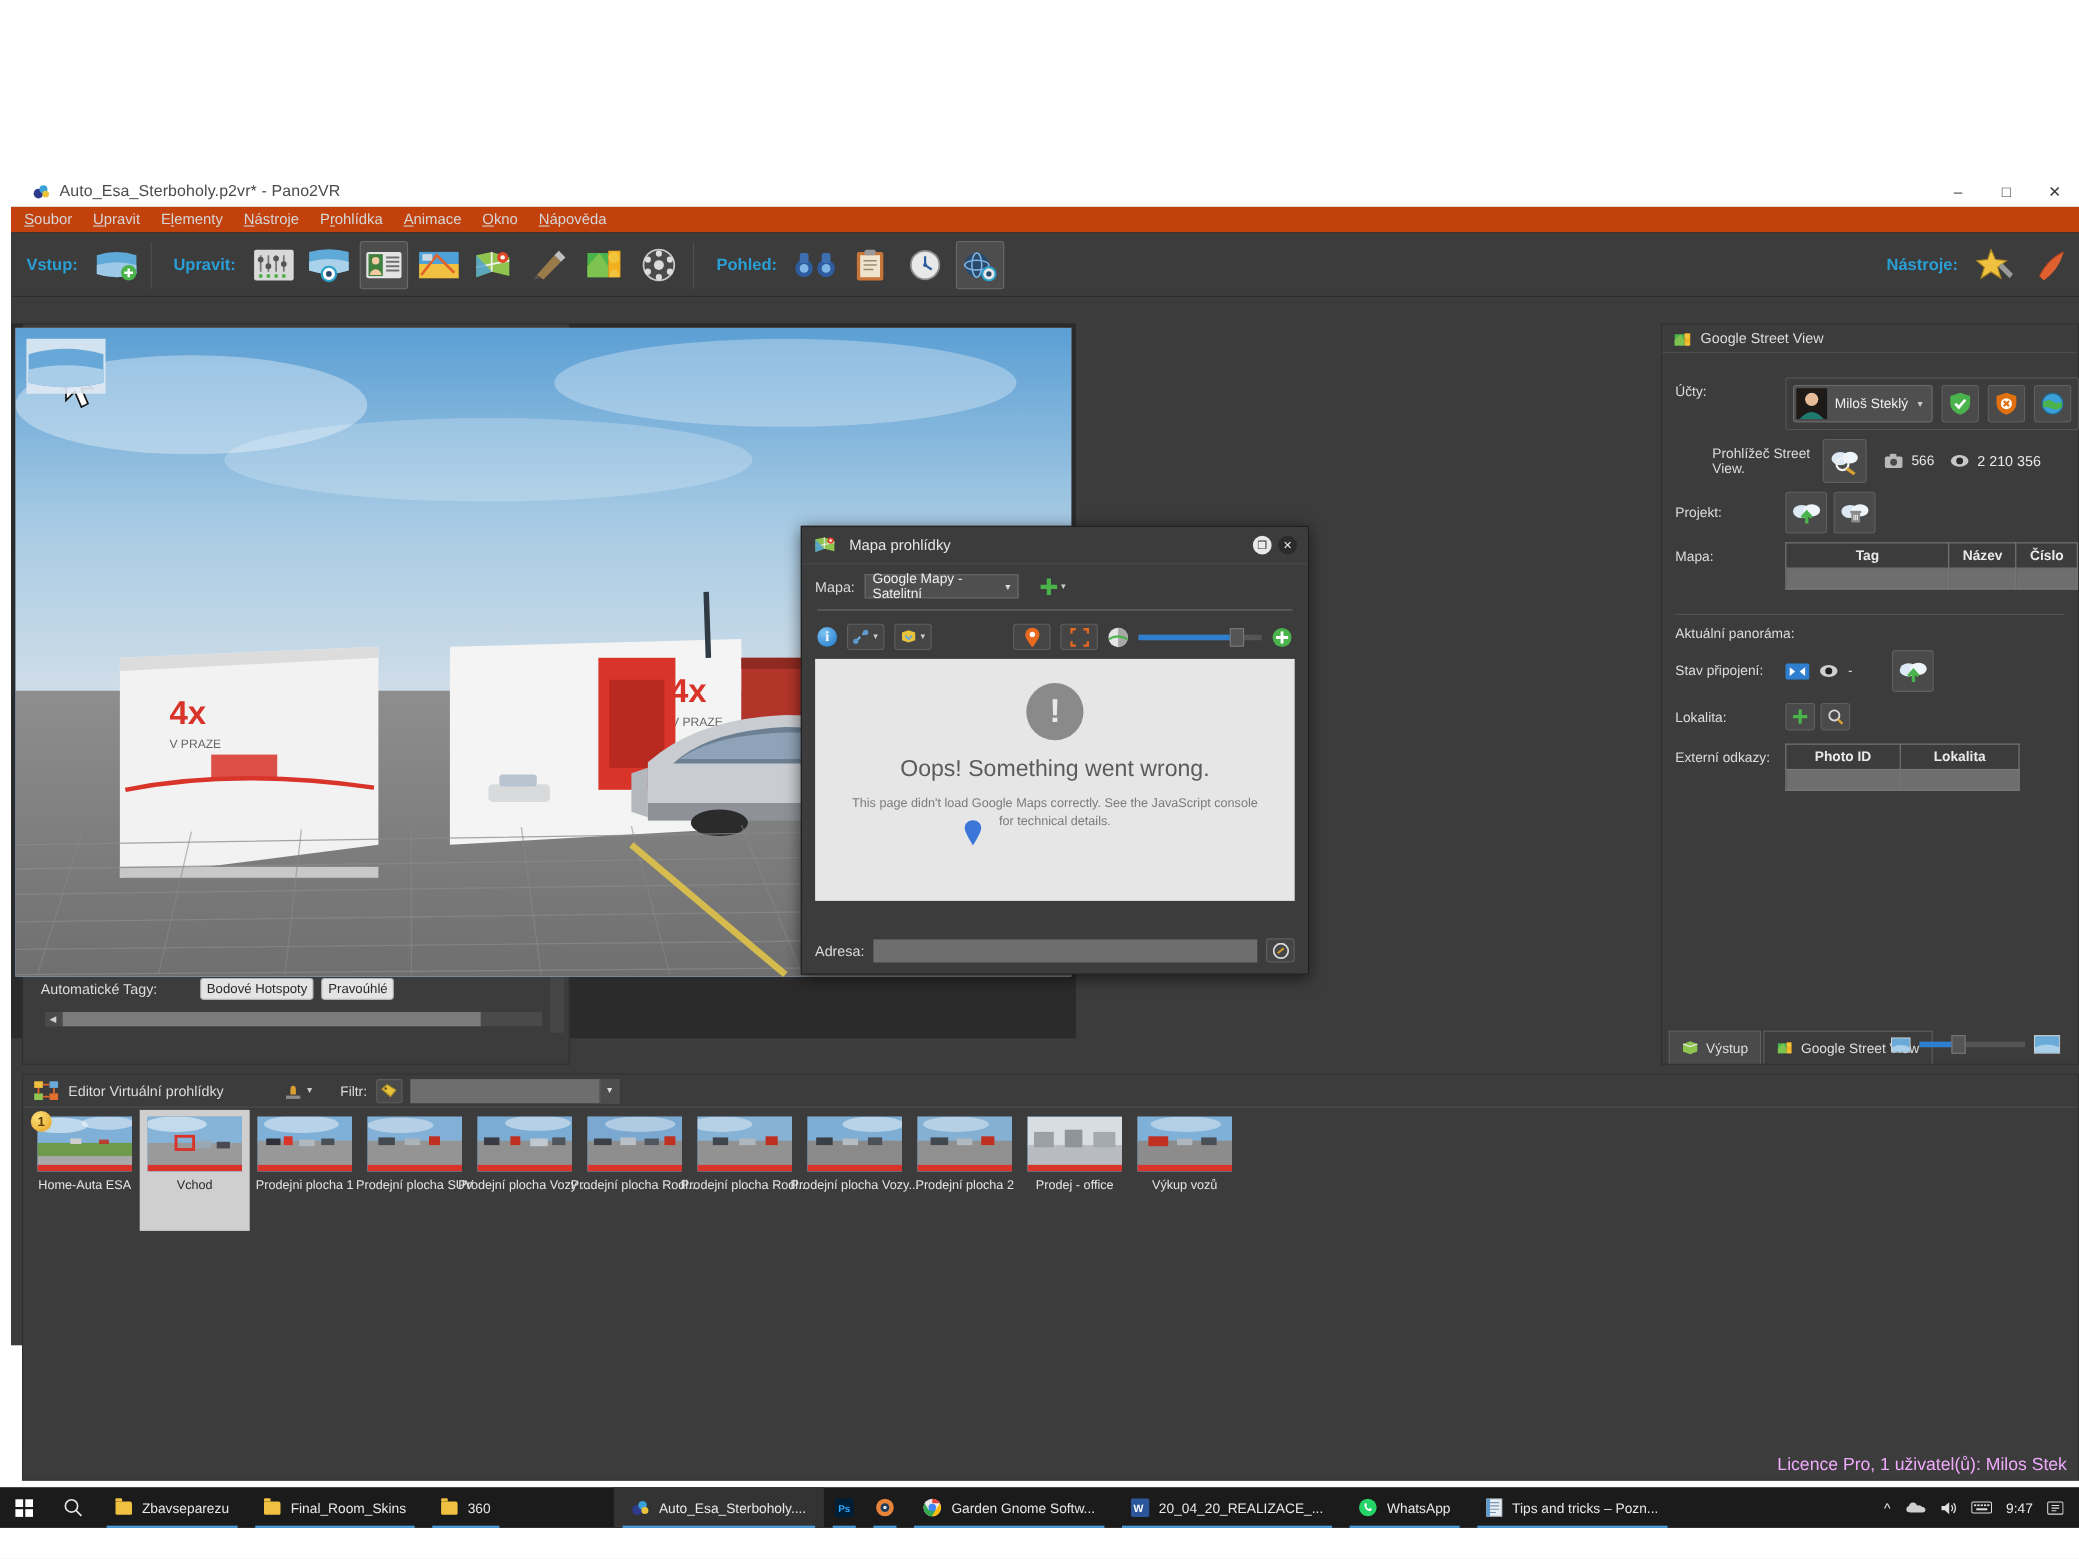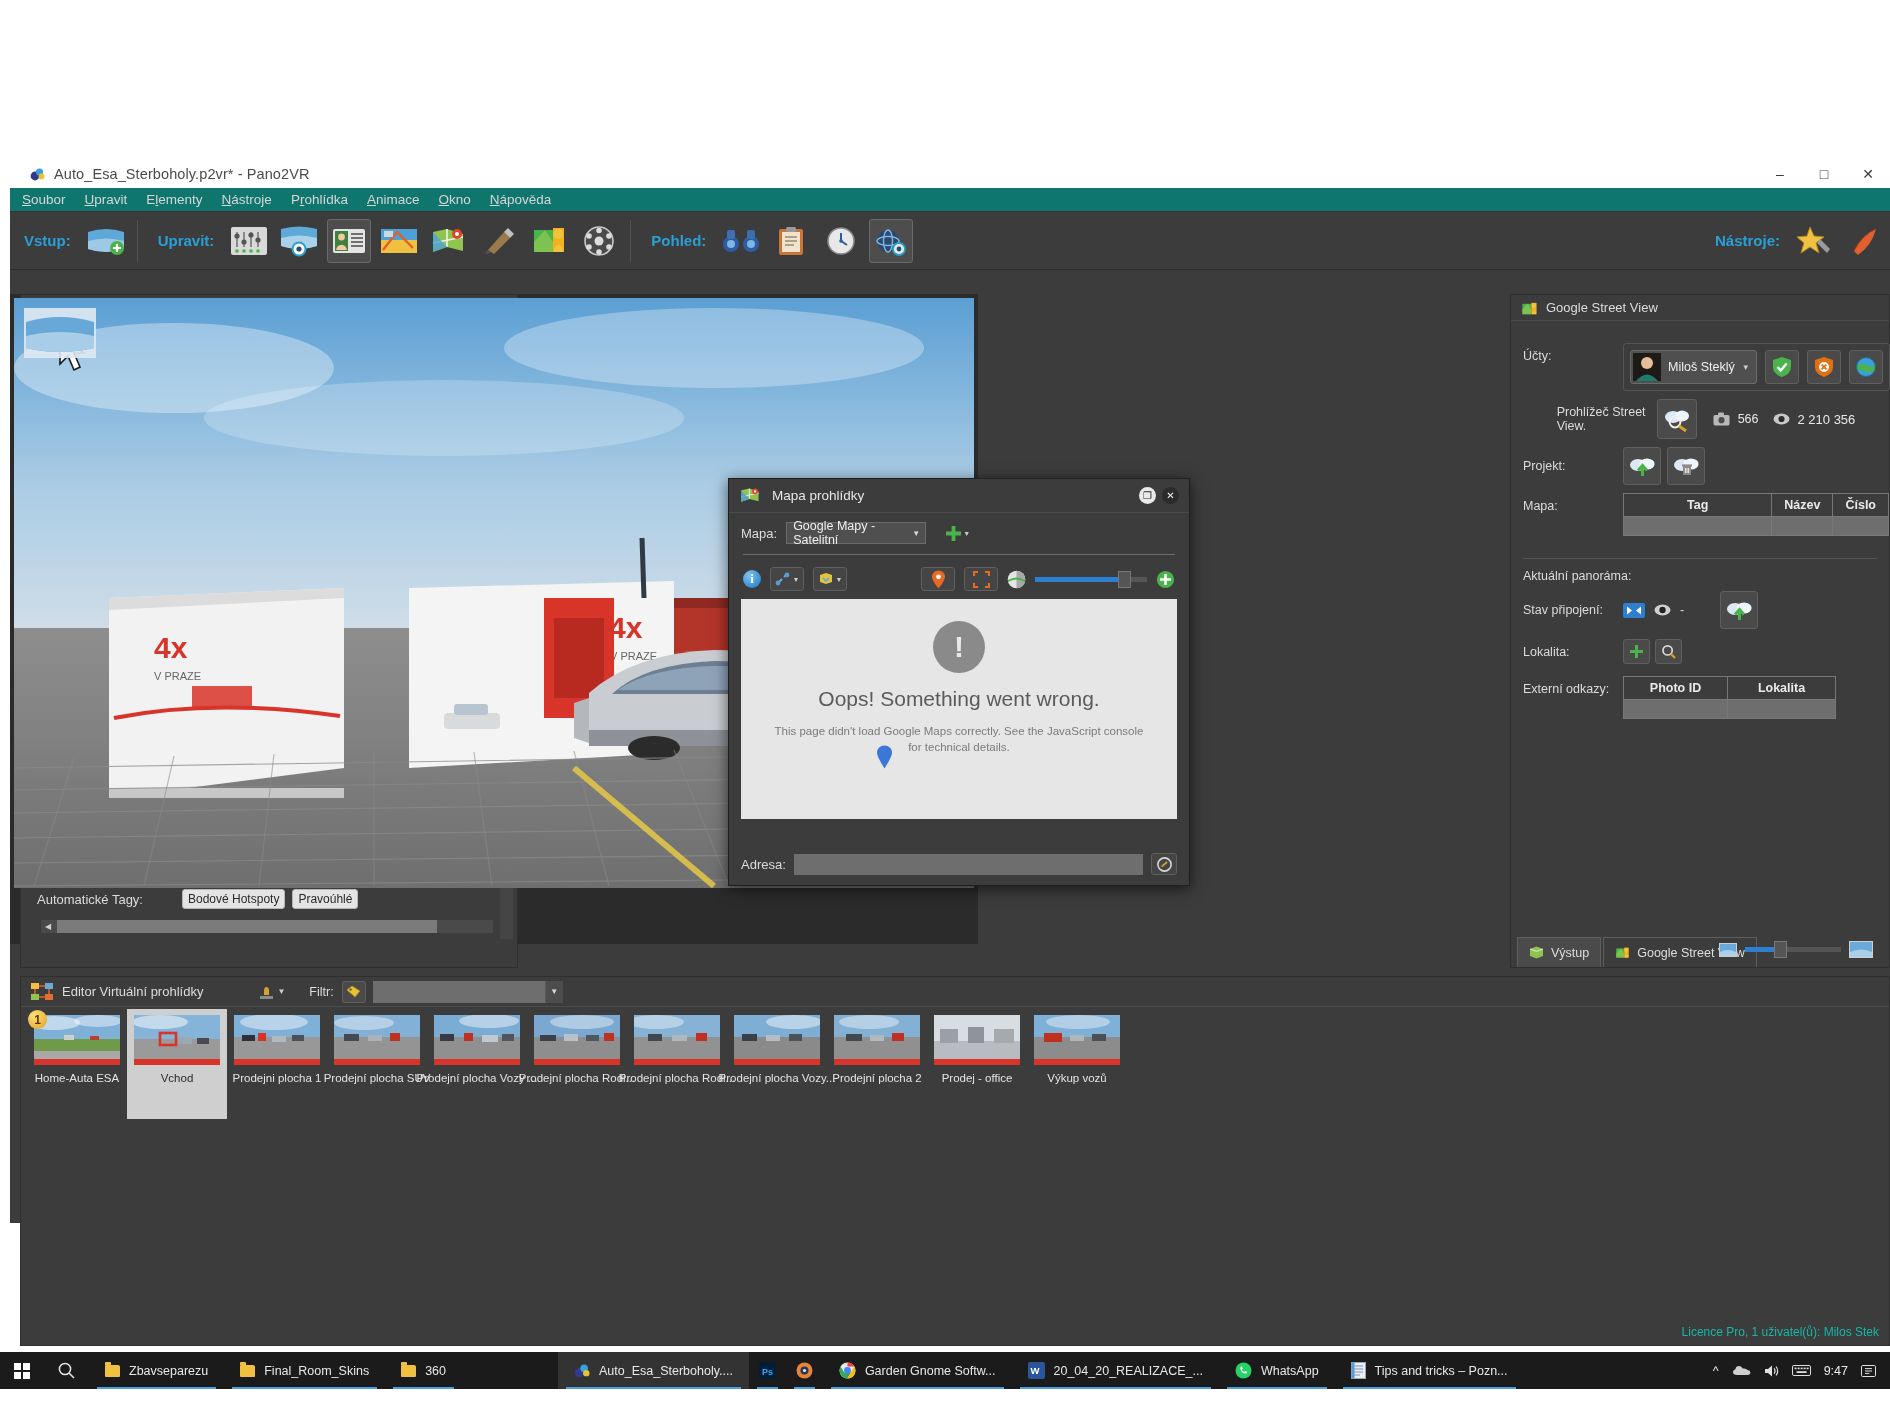--- a/index.html
+++ b/index.html
@@ -26,21 +26,21 @@
   .titlebar .tlogo { width:15px; height:15px; margin-right:9px; position:relative; }
   .titlebar .title { font-size: 14.5px; color: #4b4b4b; letter-spacing:0.1px; }
   .win-ctrl { position:absolute; top:0; height:28px; width:44px; display:flex; align-items:center; justify-content:center;
       color:#3a3a3a; font-size:14px; }
   .win-min { right:88px; }
   .win-max { right:44px; }
   .win-close { right:0px; }
 
   
   .menubar {
-    height: 24px; background: #0f766e; display:flex; align-items:center;
+    height: 24px; background: #c2410c; display:flex; align-items:center;
     padding-left: 12px; border-bottom:1px solid #323232;
   }
   .menubar .mi { font-size: 13.5px; color: #d6d6d6; margin-right: 19px; white-space:nowrap; }
   .menubar .mi u { text-decoration: underline; }
 
   
   .toolbar {
     height: 58px; background: #3c3c3c; display:flex; align-items:center;
     border-bottom: 1px solid #2d2d2d; position:relative;
   }
@@ -153,21 +153,21 @@
   .thumb-cell { width:100px; padding:6px 0 0 0; display:flex; flex-direction:column; align-items:center; position:relative; }
   .thumb-cell.selected { background:#cfcfcf; }
   .thumb-img { width:86px; height:50px; position:relative; overflow:hidden; background:#7fa8cc; }
   .thumb-name { font-size:11.5px; color:#e4e4e4; margin-top:7px; white-space:nowrap; }
   .thumb-cell.selected .thumb-name { color:#2a2a2a; }
   .badge1 { position:absolute; left:1px; top:1px; width:19px; height:19px; border-radius:50%;
       background:radial-gradient(circle at 35% 30%, #ffe07a, #e0a020); color:#5a3a00; font-size:12px;
       font-weight:bold; display:flex; align-items:center; justify-content:center; z-index:3;}
   .statusbar { position:absolute; left:0; right:0; bottom:0; height:26px; background:#3c3c3c;
       display:flex; align-items:center; justify-content:flex-end; padding-right:10px; }
-  .statusbar span { font-size:12px; color:#14b8a6; }
+  .statusbar span { font-size:16px; color:#f0abfc; }
 
   
   #map-dialog {
     position:absolute; left:718px; top:318px; width:462px; height:408px;
     background:#3c3c3c; border:1px solid #1f1f1f; box-shadow:0 3px 14px rgba(0,0,0,.6);
     z-index: 50;
   }
   .dlg-hdr { height:34px; display:flex; align-items:center; padding-left:10px; position:relative;
      border-bottom:1px solid #4a4a4a; }
   .dlg-hdr .dtitle { font-size:13.5px; color:#e6e6e6; margin-left:10px; }

